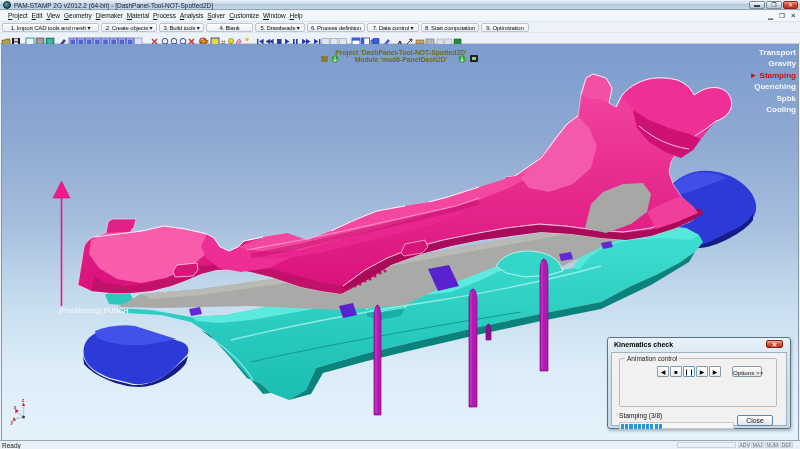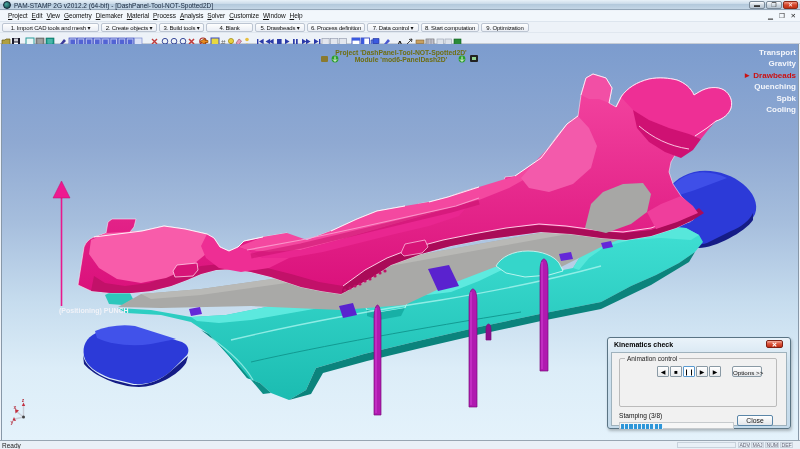--- a/index.html
+++ b/index.html
@@ -314,21 +314,21 @@
 <circle cx="334" cy="59" r="3.4" fill="#2aa02a"></circle>
             <path d="M334,56.5 L334,61 M332,59.4 L334,61.5 L336,59.4" stroke="#fff" stroke-width="0.9" fill="none"></path>
 <circle cx="461" cy="59" r="3.4" fill="#2aa02a"></circle>
             <path d="M461,56.5 L461,61 M459,59.4 L461,61.5 L463,59.4" stroke="#fff" stroke-width="0.9" fill="none"></path>
 <rect x="469" y="55" width="8" height="7" rx="1" fill="#222"></rect>
             <rect x="471" y="57" width="4" height="3" fill="#8fd08f"></rect>
 </g>
 </g>
   </svg>
   <div id="projtext">Project 'DashPanel-Tool-NOT-Spotted2D'<br>Module 'mod6-PanelDash2D'</div>
-  <div id="stages">Transport<br>Gravity<br><span class="cur">► Drawbeads</span><br>Quenching<br>Spbk<br>Cooling</div>
+  <div id="stages">Transport<br>Gravity<br><span class="cur">► Stamping</span><br>Quenching<br>Spbk<br>Cooling</div>
   <div id="poslabel">(Positioning) PUNCH</div>
   <div id="kin">
    <div id="kintitle">Kinematics check</div>
    <div id="kinx">✕</div>
    <div id="kinbody">
     <div id="angroup">
      <div id="anlabel">Animation control</div>
      <div class="mbtn" style="left:37px">◀</div>
      <div class="mbtn" style="left:50px">■</div>
      <div class="mbtn" style="left:63px;background:#fff;border-color:#5a9ad0">❙❙</div>

